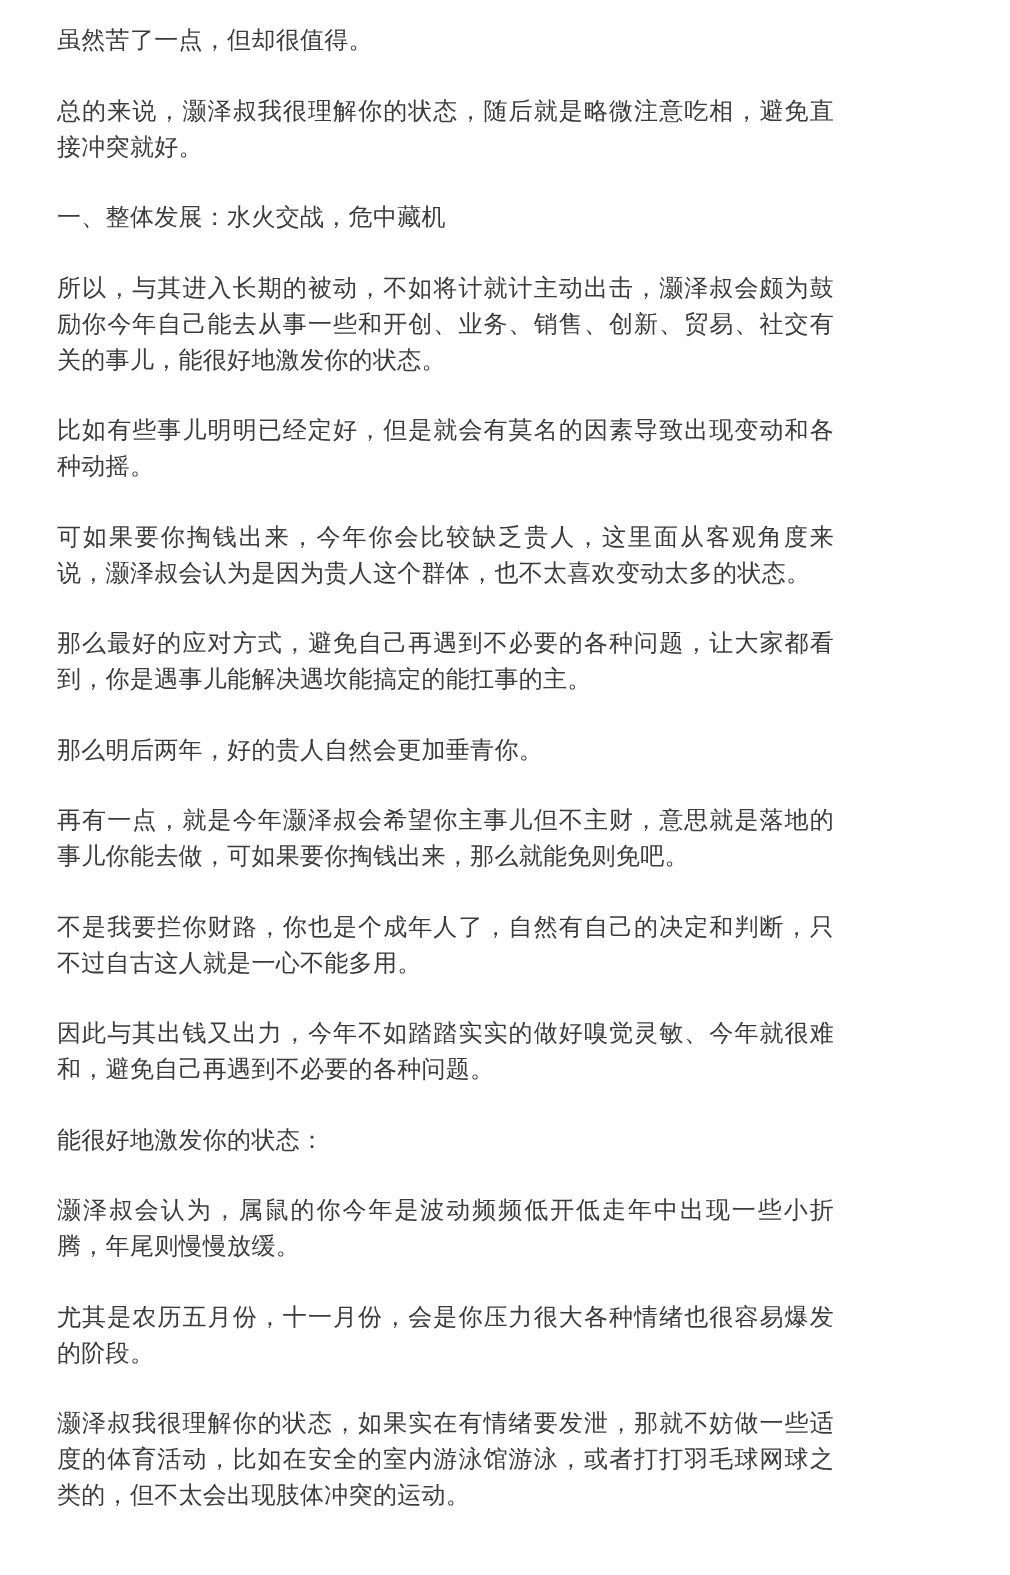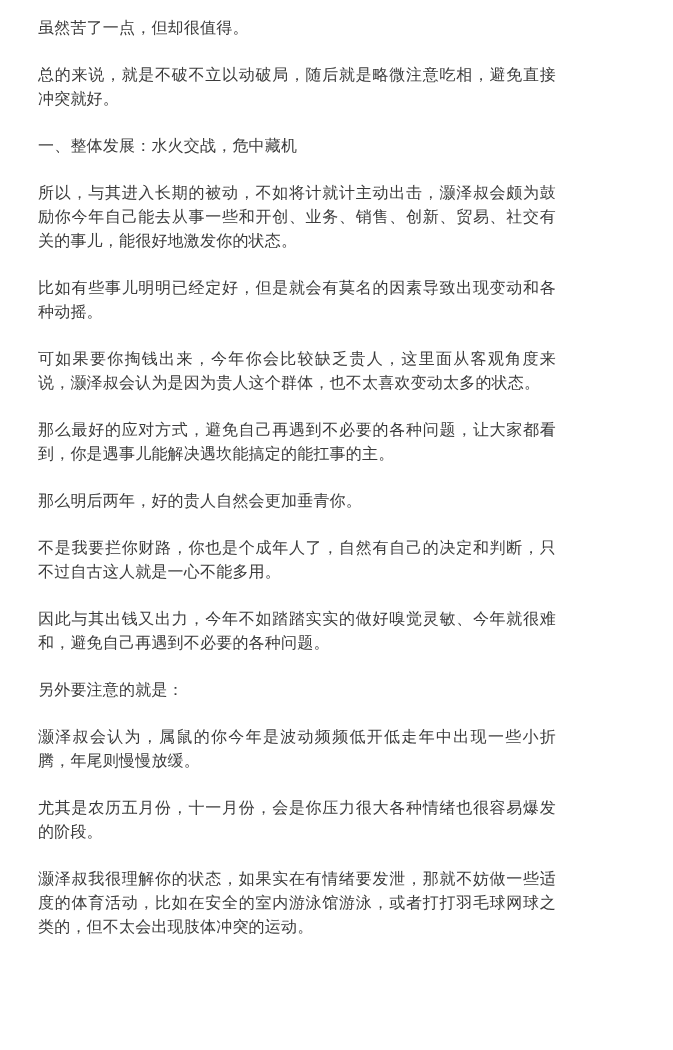--- a/index.html
+++ b/index.html
@@ -31,29 +31,30 @@
   .section-heading {
     margin-top: 42px;
   }
 </style>
 </head>
 <body>
 
 <div class="page">
 
   <p>虽然苦了一点，但却很值得。</p>
-  <p>总的来说，就是不破不立以动破局，随后就是略微注意吃相，避免直接冲突就好。</p>
+  <p>总的来说，灏泽叔我很理解你的状态，随后就是略微注意吃相，避免直接冲突就好。</p>
 
   <h2 class="section-heading">一、整体发展：水火交战，危中藏机</h2>
 
   <p>所以，与其进入长期的被动，不如将计就计主动出击，灏泽叔会颇为鼓励你今年自己能去从事一些和开创、业务、销售、创新、贸易、社交有关的事儿，能很好地激发你的状态。</p>
   <p>比如有些事儿明明已经定好，但是就会有莫名的因素导致出现变动和各种动摇。</p>
   <p>可如果要你掏钱出来，今年你会比较缺乏贵人，这里面从客观角度来说，灏泽叔会认为是因为贵人这个群体，也不太喜欢变动太多的状态。</p>
   <p>那么最好的应对方式，避免自己再遇到不必要的各种问题，让大家都看到，你是遇事儿能解决遇坎能搞定的能扛事的主。</p>
   <p>那么明后两年，好的贵人自然会更加垂青你。</p>
+  <p>再有一点，就是今年灏泽叔会希望你主事儿但不主财，意思就是落地的事儿你能去做，可如果要你掏钱出来，那么就能免则免吧。</p>
   <p>不是我要拦你财路，你也是个成年人了，自然有自己的决定和判断，只不过自古这人就是一心不能多用。</p>
   <p>因此与其出钱又出力，今年不如踏踏实实的做好嗅觉灵敏、今年就很难和，避免自己再遇到不必要的各种问题。</p>
-  <p>另外要注意的就是：</p>
+  <p>能很好地激发你的状态：</p>
   <p>灏泽叔会认为，属鼠的你今年是波动频频低开低走年中出现一些小折腾，年尾则慢慢放缓。</p>
   <p>尤其是农历五月份，十一月份，会是你压力很大各种情绪也很容易爆发的阶段。</p>
   <p>灏泽叔我很理解你的状态，如果实在有情绪要发泄，那就不妨做一些适度的体育活动，比如在安全的室内游泳馆游泳，或者打打羽毛球网球之类的，但不太会出现肢体冲突的运动。</p>
 
 </div>
 
 </body></html>

